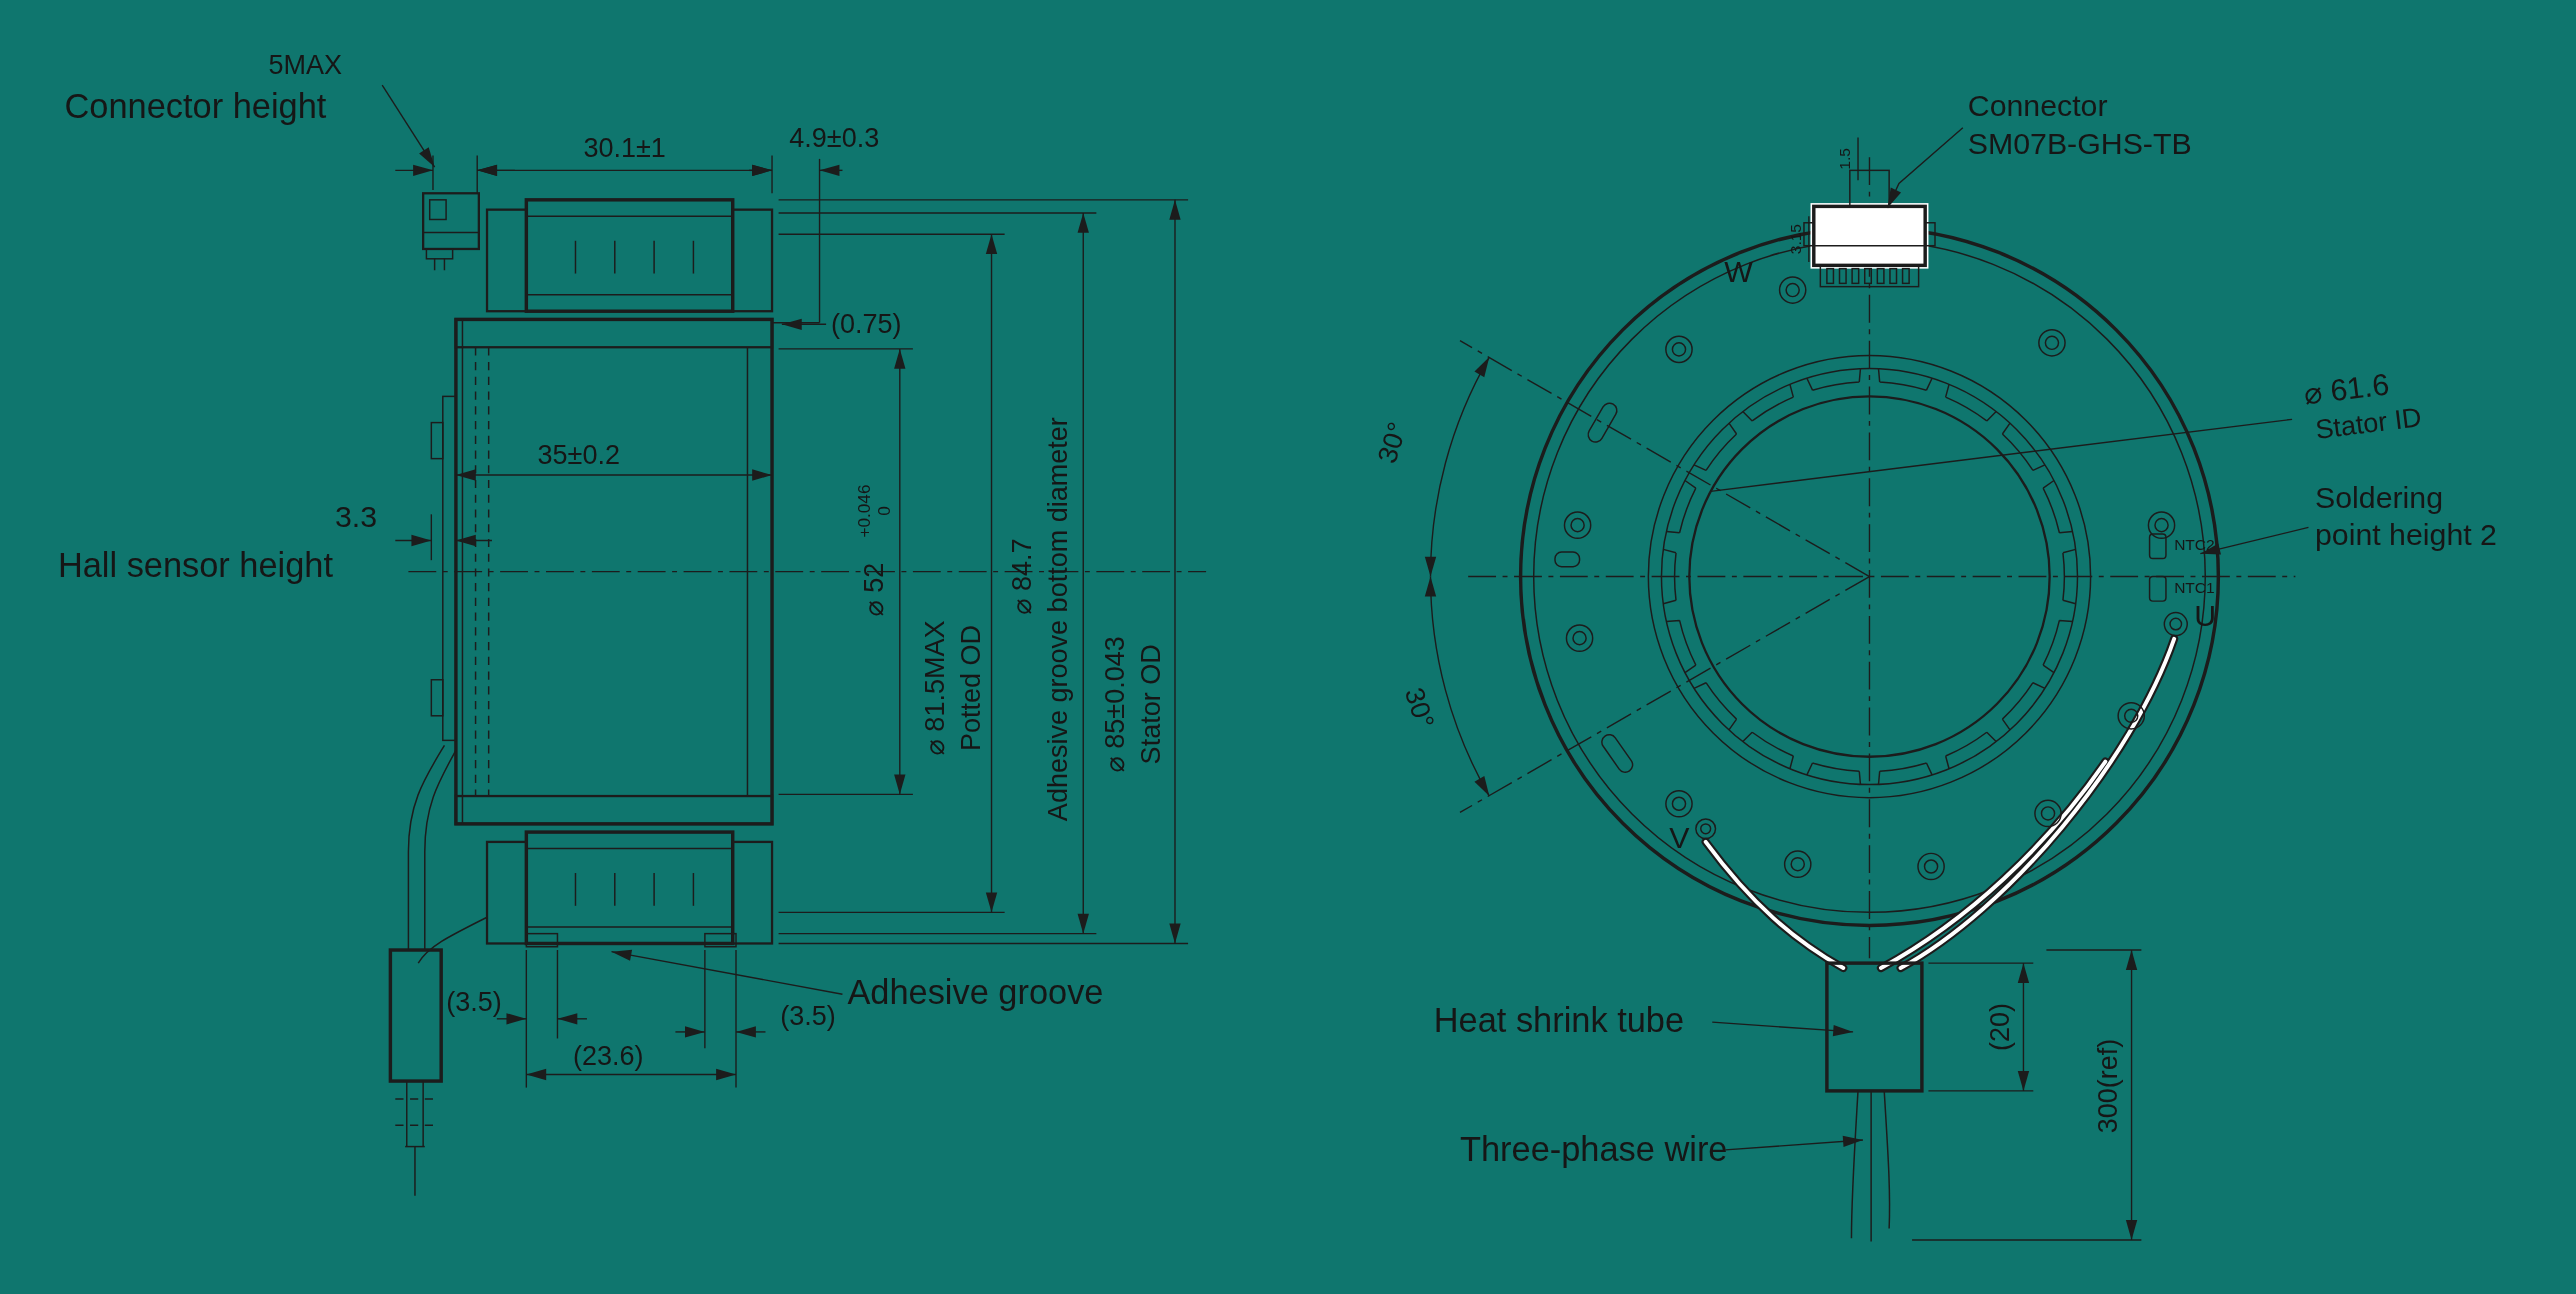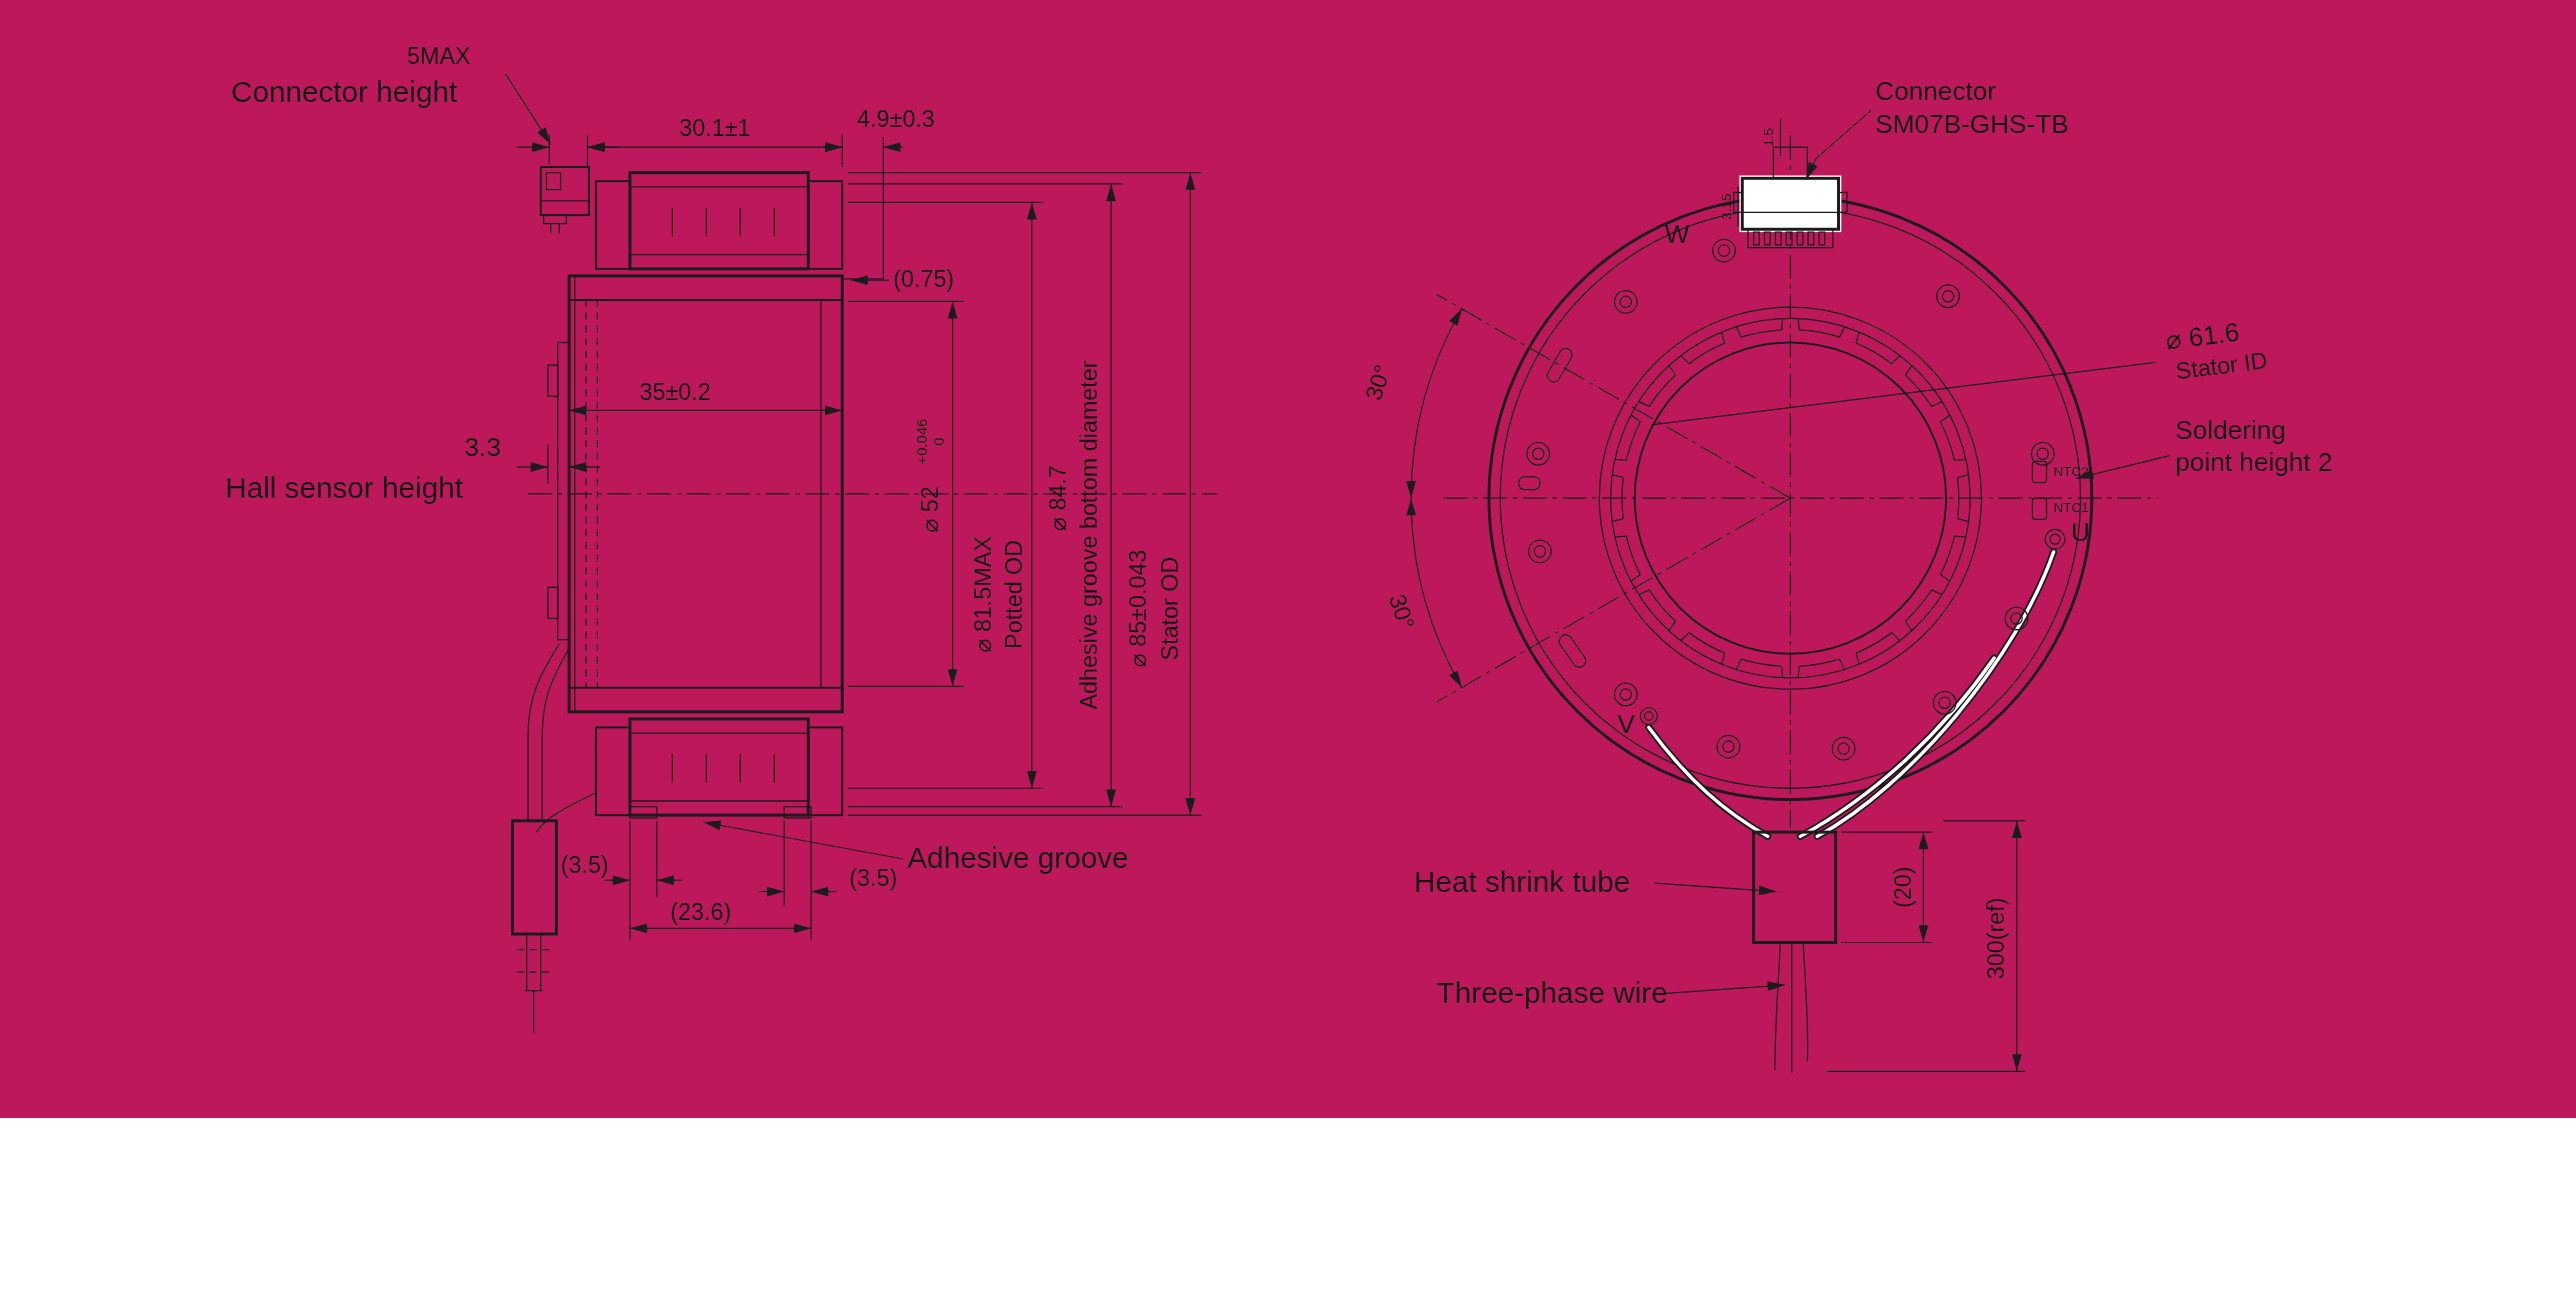--- a/index.html
+++ b/index.html
@@ -1,16 +1,16 @@
 <!DOCTYPE html>
 <html style="font-size:12px"><head>
 <meta charset="utf-8">
 <style>
   html,body{margin:0;padding:0;background:#ffffff;}
-  .page{position:relative;width:2576px;height:1118px;background:#be185d;overflow:hidden;}
+  .page{position:relative;width:2576px;height:1294px;background:#0f766e;overflow:hidden;}
   svg{position:absolute;left:0;top:0;width:100%;height:100%;}
   text{font-family:"Liberation Sans", sans-serif;fill:#161616;}
   .t16{font-size:16.5px}
   .t18{font-size:18.5px}
   .t20{font-size:21px}
   .t10{font-size:10.5px}
   .t9{font-size:9.5px}
   .s{stroke:#1c1c1c;fill:none;stroke-width:1.4}
   .s2{stroke:#1c1c1c;fill:none;stroke-width:2.1}
   .sthin{stroke:#1c1c1c;fill:none;stroke-width:0.9}

